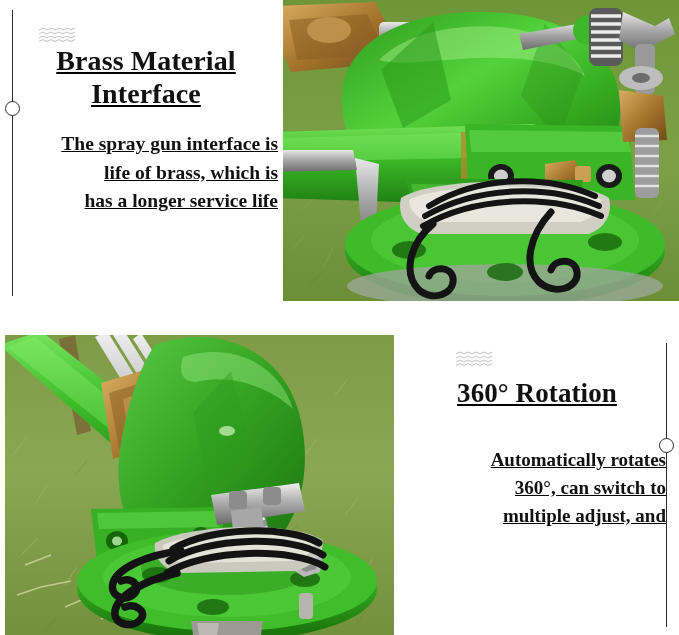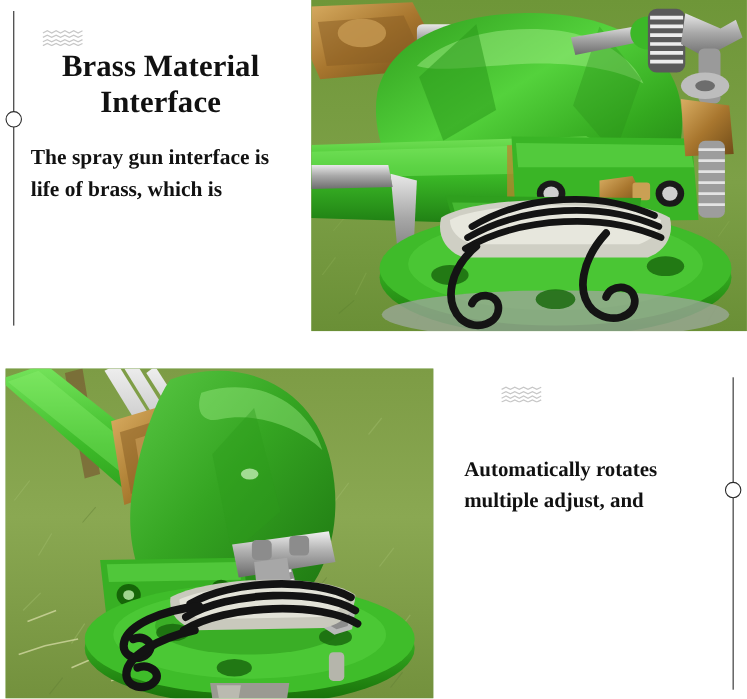--- a/index.html
+++ b/index.html
@@ -36,42 +36,42 @@
   }
   .dot-left  { left: 5px;  top: 101px; }
   .dot-right { left: 659px; top: 438px; }
 
   
   .wave-icon { position: absolute; width: 38px; height: 15px; opacity: .55; }
   .wave-tl { left: 38px; top: 27px; }
   .wave-br { left: 455px; top: 351px; }
 
   
-  .text-block { position: absolute; }
+  .text-block { position: absolute; text-decoration: underline; }
   .block-tl { left: 14px;  top: 44px;  width: 264px; }
   .block-br { left: 408px; top: 378px; width: 258px; }
 
   .heading {
     margin: 0;
     font-weight: bold;
     font-size: 28px;
     line-height: 1.18;
     color: #111111;
     text-align: center;
     letter-spacing: .1px;
   }
   .block-br .heading { font-size: 27px; }
 
   .body-copy {
     margin: 0;
     font-weight: bold;
     font-size: 19.5px;
     line-height: 1.47;
     color: #111111;
-    text-align: left;
+    text-align: right;
     padding-left: 14px;
   }
   .block-tl .body-copy { margin-top: 20px; }
   .block-br .body-copy { margin-top: 36px; font-size: 19px; }
   .body-copy span { display: block; white-space: nowrap; }
 
   
   .photo {
     position: absolute;
     overflow: hidden;
@@ -99,20 +99,21 @@
 </div>
 
 <div class="text-block block-tl">
   <h2 class="heading">
     <span>Brass Material</span>
     <span>Interface</span>
   </h2>
   <p class="body-copy">
     <span>The spray gun interface is</span>
     <span>life of brass, which is</span>
+    <span>has a longer service life</span>
   </p>
 </div>
 
 <div class="photo photo-top-right">
   <svg viewBox="0 0 396 301" preserveAspectRatio="none" aria-hidden="true">
     <defs>
       <linearGradient id="grassTR" x1="0" y1="0" x2="0" y2="1">
         <stop offset="0%" stop-color="#6e9638"></stop>
         <stop offset="55%" stop-color="#7da047"></stop>
         <stop offset="100%" stop-color="#6a8f36"></stop>
@@ -355,17 +356,21 @@
     <g fill="none" stroke="#9a9a9a" stroke-width="1.1">
       <path d="M1 3 L5 1 L9 3 L13 1 L17 3 L21 1 L25 3 L29 1 L33 3 L37 1"></path>
       <path d="M1 7 L5 5 L9 7 L13 5 L17 7 L21 5 L25 7 L29 5 L33 7 L37 5"></path>
       <path d="M1 11 L5 9 L9 11 L13 9 L17 11 L21 9 L25 11 L29 9 L33 11 L37 9"></path>
       <path d="M1 14.5 L5 12.5 L9 14.5 L13 12.5 L17 14.5 L21 12.5 L25 14.5 L29 12.5 L33 14.5 L37 12.5"></path>
     </g>
   </svg>
 </div>
 
 <div class="text-block block-br">
+  <h2 class="heading">
+    <span>360° Rotation</span>
+  </h2>
   <p class="body-copy">
     <span>Automatically rotates</span>
+    <span>360°, can switch to</span>
     <span>multiple adjust, and</span>
   </p>
 </div>
 
 </body></html>

